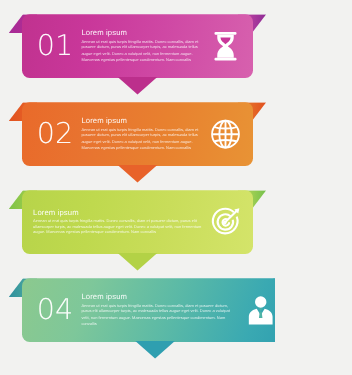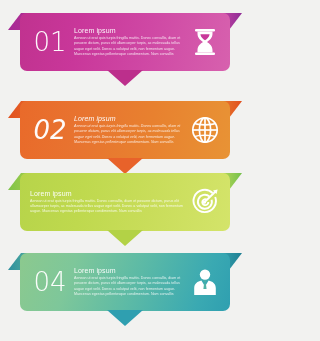--- a/index.html
+++ b/index.html
@@ -125,35 +125,35 @@
 
   
   
   #banner-1 { top: 4px; }
   #banner-1 .panel { background: linear-gradient(100deg, #c0328f 0%, #c9379a 28%, #cf48a4 60%, #d761ae 100%); }
   #banner-1 .pointer { border-top-color: #bc2f8c; }
   #banner-1 .wing-left  { background: linear-gradient(90deg, #a52a96 0%, #b62e92 100%); }
   #banner-1 .wing-right { background: linear-gradient(90deg, #cf4aa6 0%, #8e2c95 100%); }
 
   
-  #banner-2 { top: 92px; font-style: italic; }
+  #banner-2 { top: 84px; }
   #banner-2 .panel { background: linear-gradient(100deg, #e96a2a 0%, #e87430 30%, #e8812f 62%, #e89335 100%); }
   #banner-2 .pointer { border-top-color: #e8622a; }
   #banner-2 .wing-left  { background: linear-gradient(90deg, #e1521f 0%, #e8662a 100%); }
   #banner-2 .wing-right { background: linear-gradient(90deg, #e8832f 0%, #e14f1e 100%); }
 
   
   #banner-3 { top: 164px; }
   #banner-3 .panel { background: linear-gradient(100deg, #b7d44a 0%, #bfd94e 30%, #c9dd5a 62%, #d4e46a 100%); }
   #banner-3 .pointer { border-top-color: #b3d246; }
   #banner-3 .wing-left  { background: linear-gradient(90deg, #7ec34a 0%, #a9cf48 100%); }
   #banner-3 .wing-right { background: linear-gradient(90deg, #c8dc58 0%, #74c04c 100%); }
 
   
-  #banner-4 { top: 244px; }
+  #banner-4 { top: 244px; padding-left: 32px; }
   #banner-4 .panel { background: linear-gradient(110deg, #8cc98e 0%, #7ec79a 25%, #5cbaa6 55%, #3aa9b2 85%, #2f9fb0 100%); }
   #banner-4 .pointer { border-top-color: #2f9fb0; }
   #banner-4 .wing-left  { background: linear-gradient(90deg, #2f8f9e 0%, #56b29c 100%); }
   #banner-4 .wing-right { background: linear-gradient(90deg, #3aa9b2 0%, #1f7f93 100%); }
 </style>
 </head>
 <body style="background: rgb(242, 242, 240);">
 
 <div id="infographic">
 

